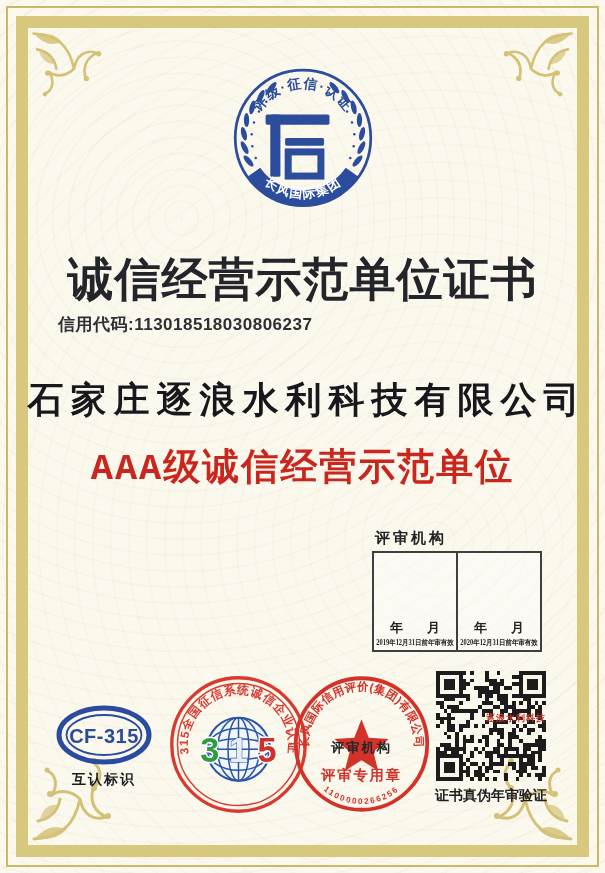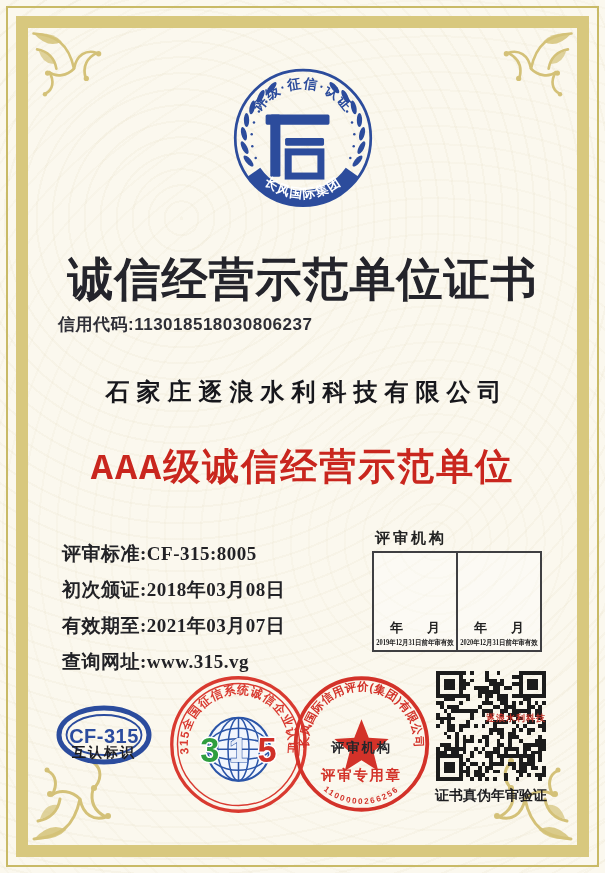--- a/index.html
+++ b/index.html
@@ -26,21 +26,21 @@
     position:absolute; top:249px; left:0; right:0; text-align:center;
     font-weight:bold; font-size:46px; letter-spacing:1px; color:#24242b;
     font-family:Liberation Serif, serif; white-space:nowrap;
   }
   .credit {
     position:absolute; top:313px; left:58px; width:490px; text-align:left;
     font-weight:bold; font-size:17px; color:#2e2e36; letter-spacing:.5px;
   }
   .company {
     position:absolute; top:376px; left:0; right:0; text-align:center;
-    font-weight:bold; font-size:24px; letter-spacing:7px; padding-left:9px;
+    font-weight:bold; font-size:36px; letter-spacing:7px; padding-left:9px;
     color:#17171c; white-space:nowrap;
   }
   .award {
     position:absolute; top:442px; left:0; right:0; text-align:center;
     font-family:Liberation Mono, monospace; font-weight:bold; font-size:37px;
     letter-spacing:2px; color:#c9261e; white-space:nowrap;
   }
 
   .details { position:absolute; left:62px; top:541px; font-family:"Liberation Serif", serif;
     font-weight:bold; font-size:19px; color:#222226; }
@@ -52,21 +52,21 @@
   .annual-table { display:flex; height:101px; border:2px solid #3f3f42; background:rgba(255,255,255,.35); }
   .annual-cell { flex:1; display:flex; flex-direction:column; justify-content:flex-end;
     align-items:center; overflow:hidden; }
   .annual-cell:first-child { border-right:2px solid #3f3f42; }
   .ym { display:flex; gap:24px; font-family:"Liberation Serif", serif; font-weight:bold;
     font-size:13px; color:#222; margin-bottom:1px; }
   .note { font-family:"Liberation Serif", serif; font-weight:bold; font-size:7.5px; color:#222;
     white-space:nowrap; transform:scaleX(.86); transform-origin:center; margin-bottom:2px; }
 
   .seal-cf { position:absolute; left:55px; top:705px; width:98px; height:60px; }
-  .cf-caption { position:absolute; left:50px; top:744px; width:108px; text-align:center;
+  .cf-caption { position:absolute; left:50px; top:771px; width:108px; text-align:center;
     font-family:"Liberation Serif", serif; font-weight:bold; font-size:14px;
     letter-spacing:2px; color:#1d1d20; }
   .seal-globe { position:absolute; left:167px; top:673px; width:143px; height:143px; }
   .seal-star { position:absolute; left:290px; top:668px; width:143px; height:152px; }
 
   .qr { position:absolute; left:436px; top:671px; width:110px; height:110px; }
   .qr-overlay { position:absolute; left:436px; top:712px; width:110px; text-align:right;
     font-weight:bold; font-size:9px; color:#c2342b; letter-spacing:1px; }
   .qr-caption { position:absolute; left:426px; top:787px; width:130px; text-align:center;
     font-family:"Liberation Serif", serif; font-weight:bold; font-size:14px; color:#1d1d20; }
@@ -200,26 +200,20 @@
     <text font-size="16.5" font-weight="bold" fill="#ffffff" letter-spacing="1.5">
       <textPath href="#arcBan" startOffset="50%" text-anchor="middle">长风国际集团</textPath>
     </text>
   </svg>
 
   <div class="title">诚信经营示范单位证书</div>
   <div class="credit">信用代码:113018518030806237</div>
   <div class="company">石家庄逐浪水利科技有限公司</div>
   <div class="award">AAA级诚信经营示范单位</div>
 
-  <div class="details">
-    <div class="row">评审标准:CF-315:8005</div>
-    <div class="row">初次颁证:2018年03月08日</div>
-    <div class="row">有效期至:2021年03月07日</div>
-    <div class="row">查询网址:www.315.vg</div>
-  </div>
 
   <div class="annual">
     <div class="annual-title">评审机构</div>
     <div class="annual-table">
       <div class="annual-cell">
         <div class="ym">
           <span>年</span>
           <span>月</span>
         </div>
         <div class="note">2019年12月31日前年审有效</div>

